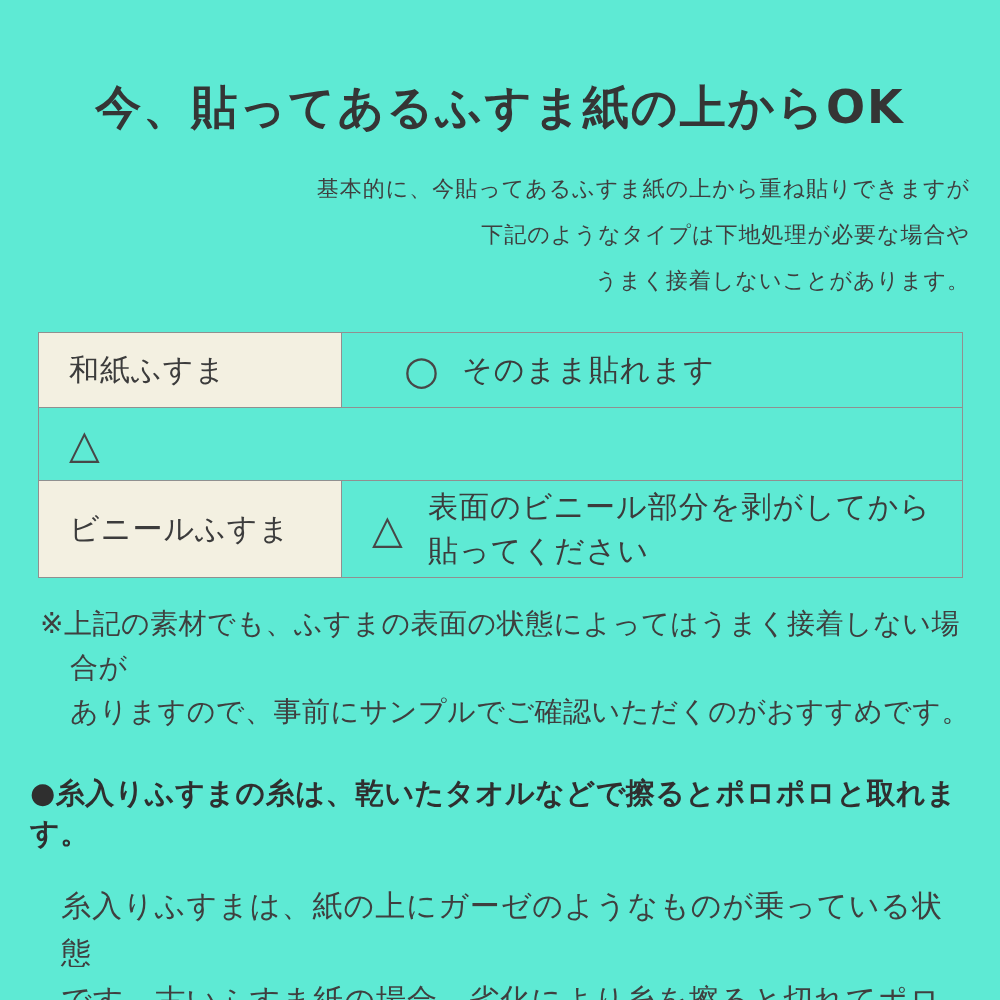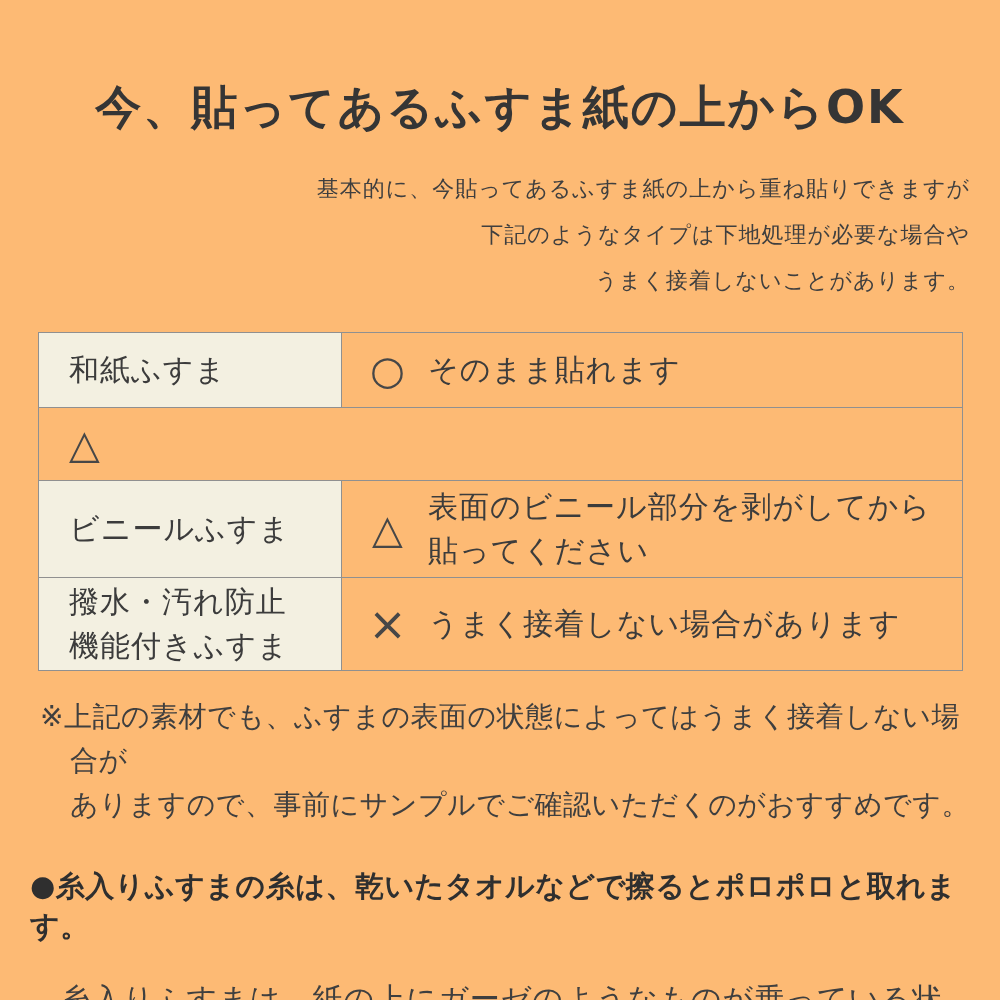--- a/index.html
+++ b/index.html
@@ -6,21 +6,21 @@
     margin: 0;
     padding: 0;
     background: #ffffff;
   }
   .page {
     position: relative;
     width: 1000px;
     height: 1000px;
     box-sizing: border-box;
     padding: 48px 30px 0 30px;
-    background: #fdba74;
+    background: #5eead4;
     font-family: "DejaVu Sans", "Liberation Sans", sans-serif;
     color: #3d3d3d;
     overflow: hidden;
   }
   .page-title {
     text-align: center;
     font-size: 46px;
     font-weight: bold;
     color: #353535;
     letter-spacing: 2px;
@@ -41,21 +41,21 @@
     border: 1px solid #909090;
     box-sizing: border-box;
   }
   .table-row {
     display: flex;
     box-sizing: border-box;
   }
   .table-row + .table-row {
     border-top: 1px solid #909090;
   }
-  .row-1 { height: 74px; }
+  .row-1 { height: 74px; gap: 34px; }
   .row-2 { height: 73px; }
   .row-3 { height: 97px; }
   .row-4 { height: 93px; }
   .material-cell {
     width: 303px;
     flex: 0 0 303px;
     background: #f3f0e1;
     border-right: 1px solid #909090;
     box-sizing: border-box;
     display: flex;
@@ -153,28 +153,20 @@
 
     <div class="table-row row-3">
       <div class="material-cell">ビニールふすま</div>
       <div class="result-cell">
         <span class="result-symbol">△</span>
         <span class="result-text">表面のビニール部分を剥がしてから
 貼ってください</span>
       </div>
     </div>
 
-    <div class="table-row row-4">
-      <div class="material-cell">撥水・汚れ防止
-機能付きふすま</div>
-      <div class="result-cell">
-        <span class="result-symbol cross">×</span>
-        <span class="result-text">うまく接着しない場合があります</span>
-      </div>
-    </div>
 
   </div>
 
   <p class="caution-note">※上記の素材でも、ふすまの表面の状態によってはうまく接着しない場合が
 ありますので、事前にサンプルでご確認いただくのがおすすめです。</p>
 
   <p class="thread-heading">●糸入りふすまの糸は、乾いたタオルなどで擦るとポロポロと取れます。</p>
 
   <p class="thread-body">糸入りふすまは、紙の上にガーゼのようなものが乗っている状態
 です。古いふすま紙の場合、劣化により糸を擦ると切れてポロポ

